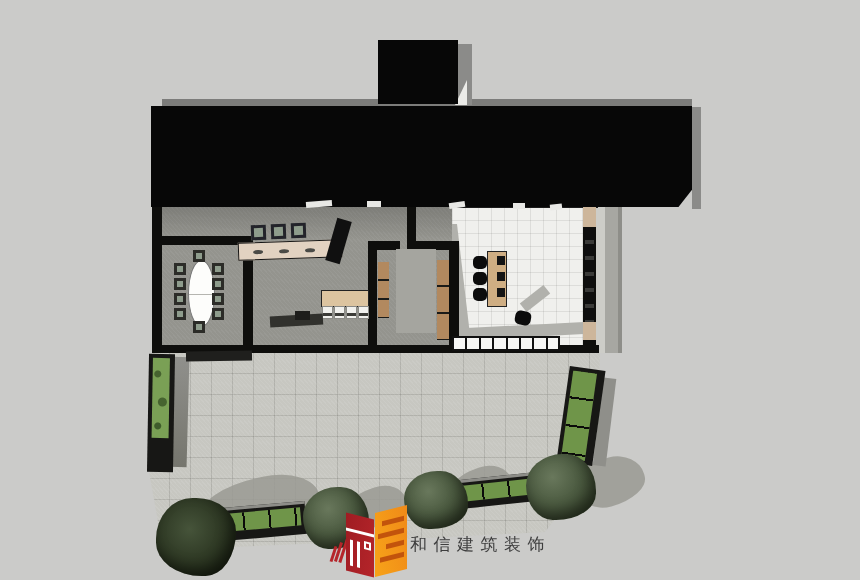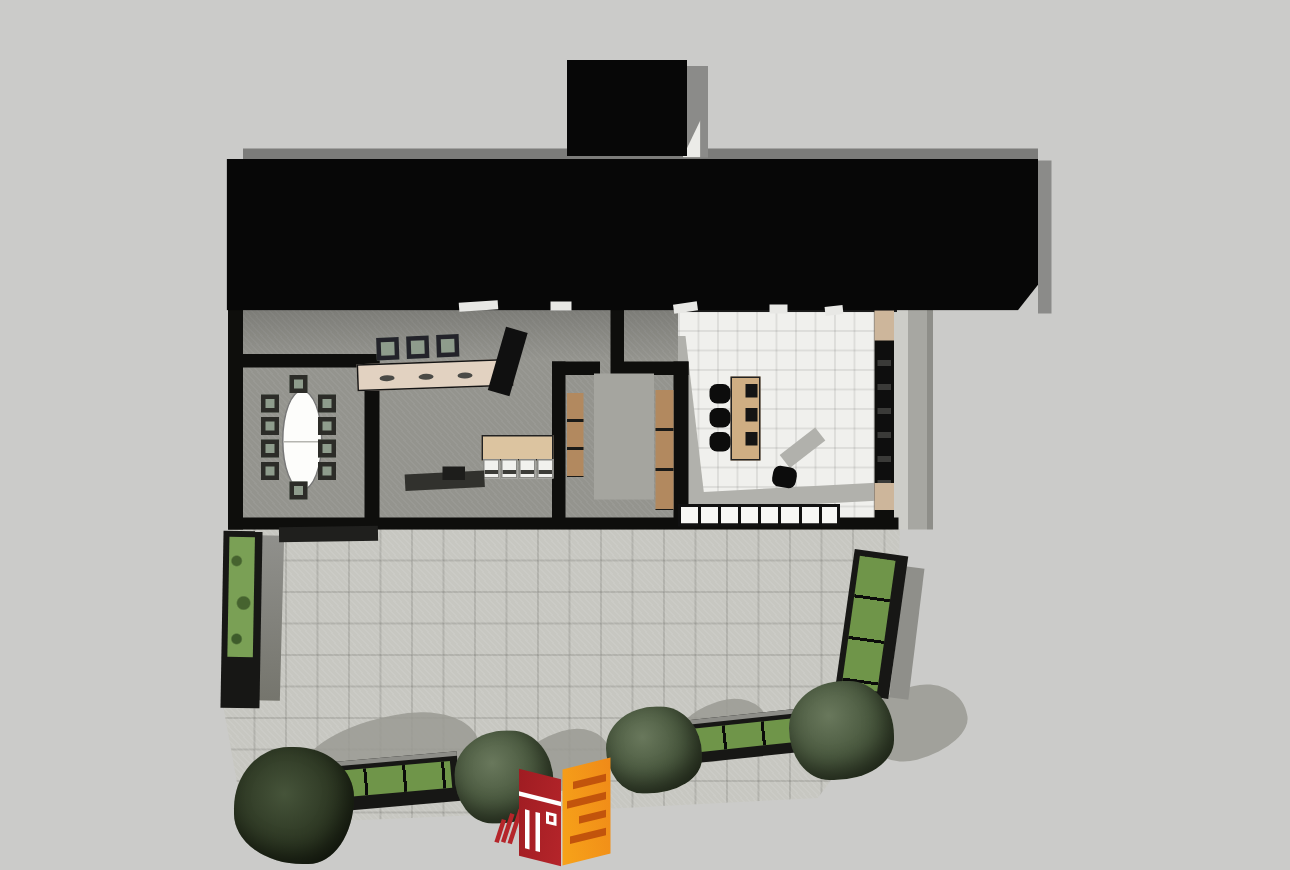--- a/index.html
+++ b/index.html
@@ -197,14 +197,15 @@
       <div class="abs" style="left:11px;top:26px;width:3px;height:26px;background:#fff;"></div>
       <div class="abs" style="left:18px;top:24px;width:7px;height:8px;border:2px solid #fff;box-sizing:border-box;"></div>
     </div>
     <div class="abs logo-right">
       <span class="lbar" style="right:3px;top:10px;width:22px;"></span>
       <span class="lbar" style="right:3px;top:22px;width:26px;"></span>
       <span class="lbar" style="right:3px;top:34px;width:18px;"></span>
       <span class="lbar" style="right:3px;top:46px;width:24px;"></span>
     </div>
   </div>
+  <div class="abs brand">和信建筑装饰</div>
 
 </div>
 
 </body></html>

